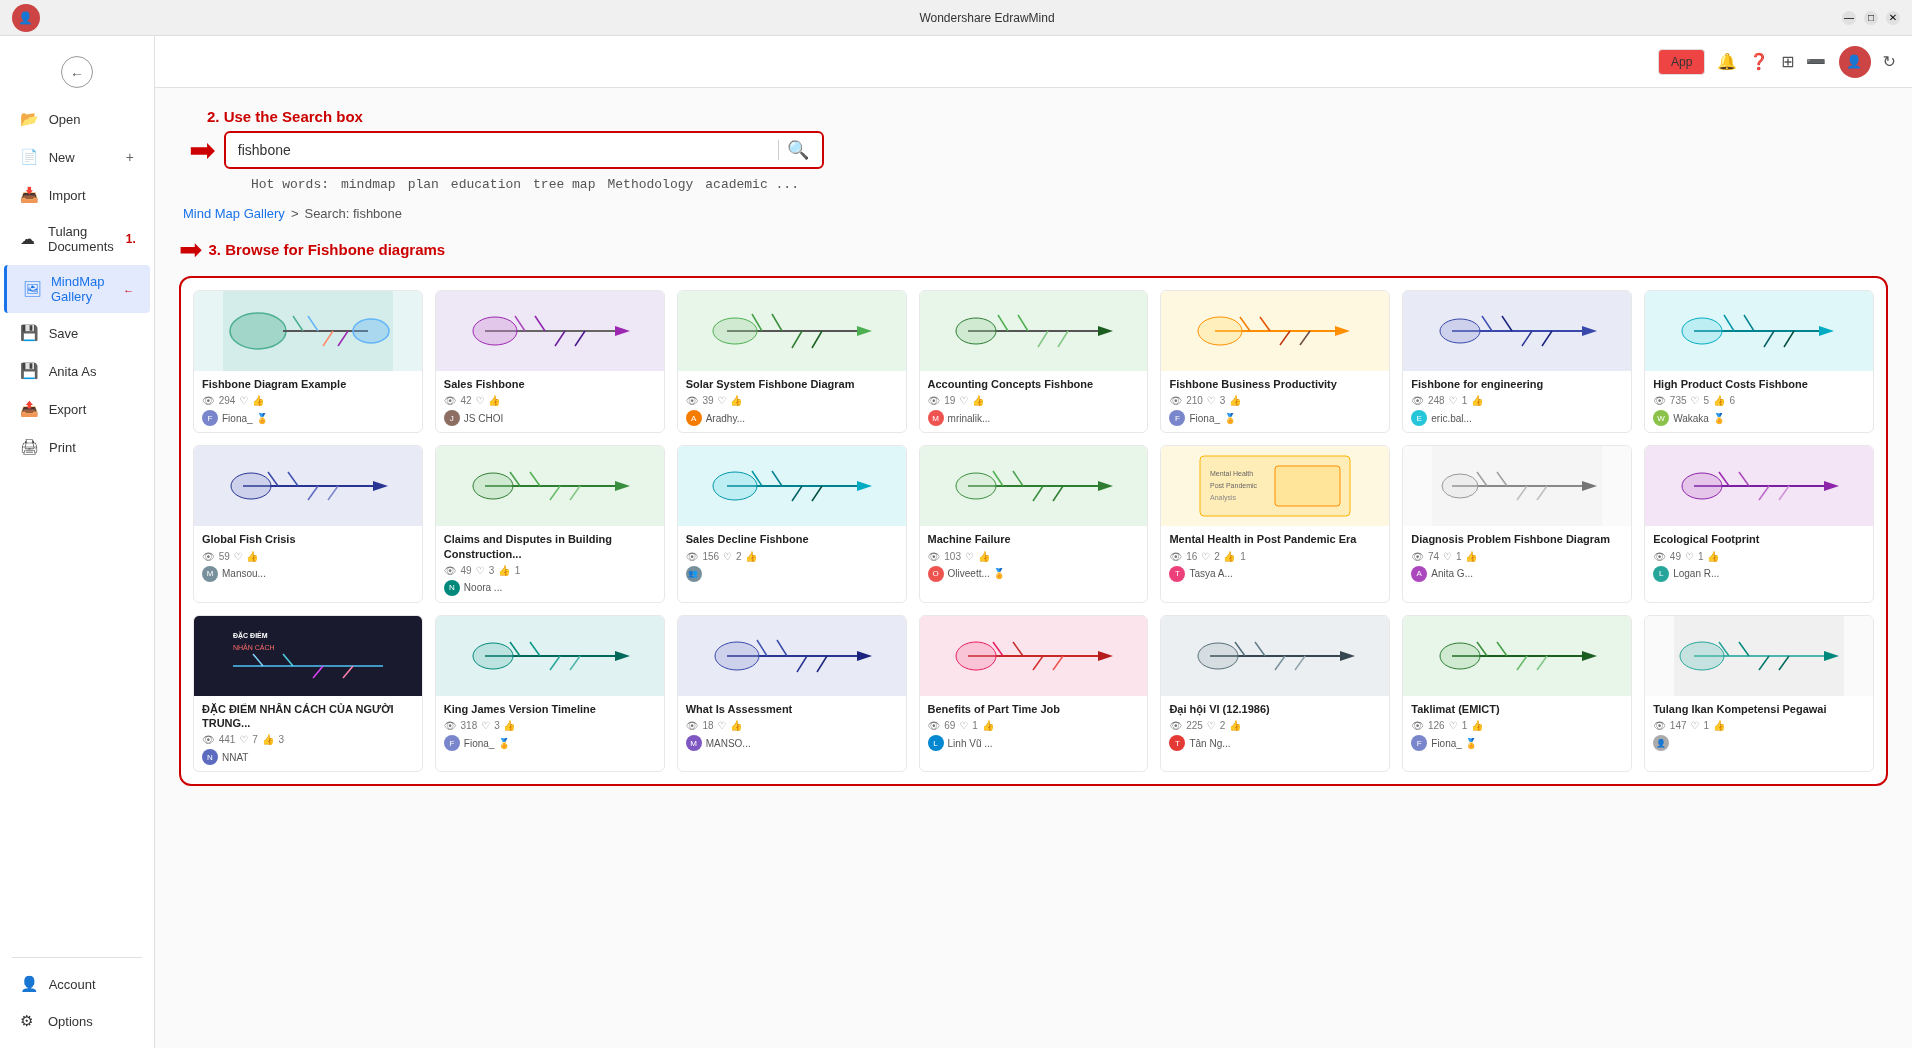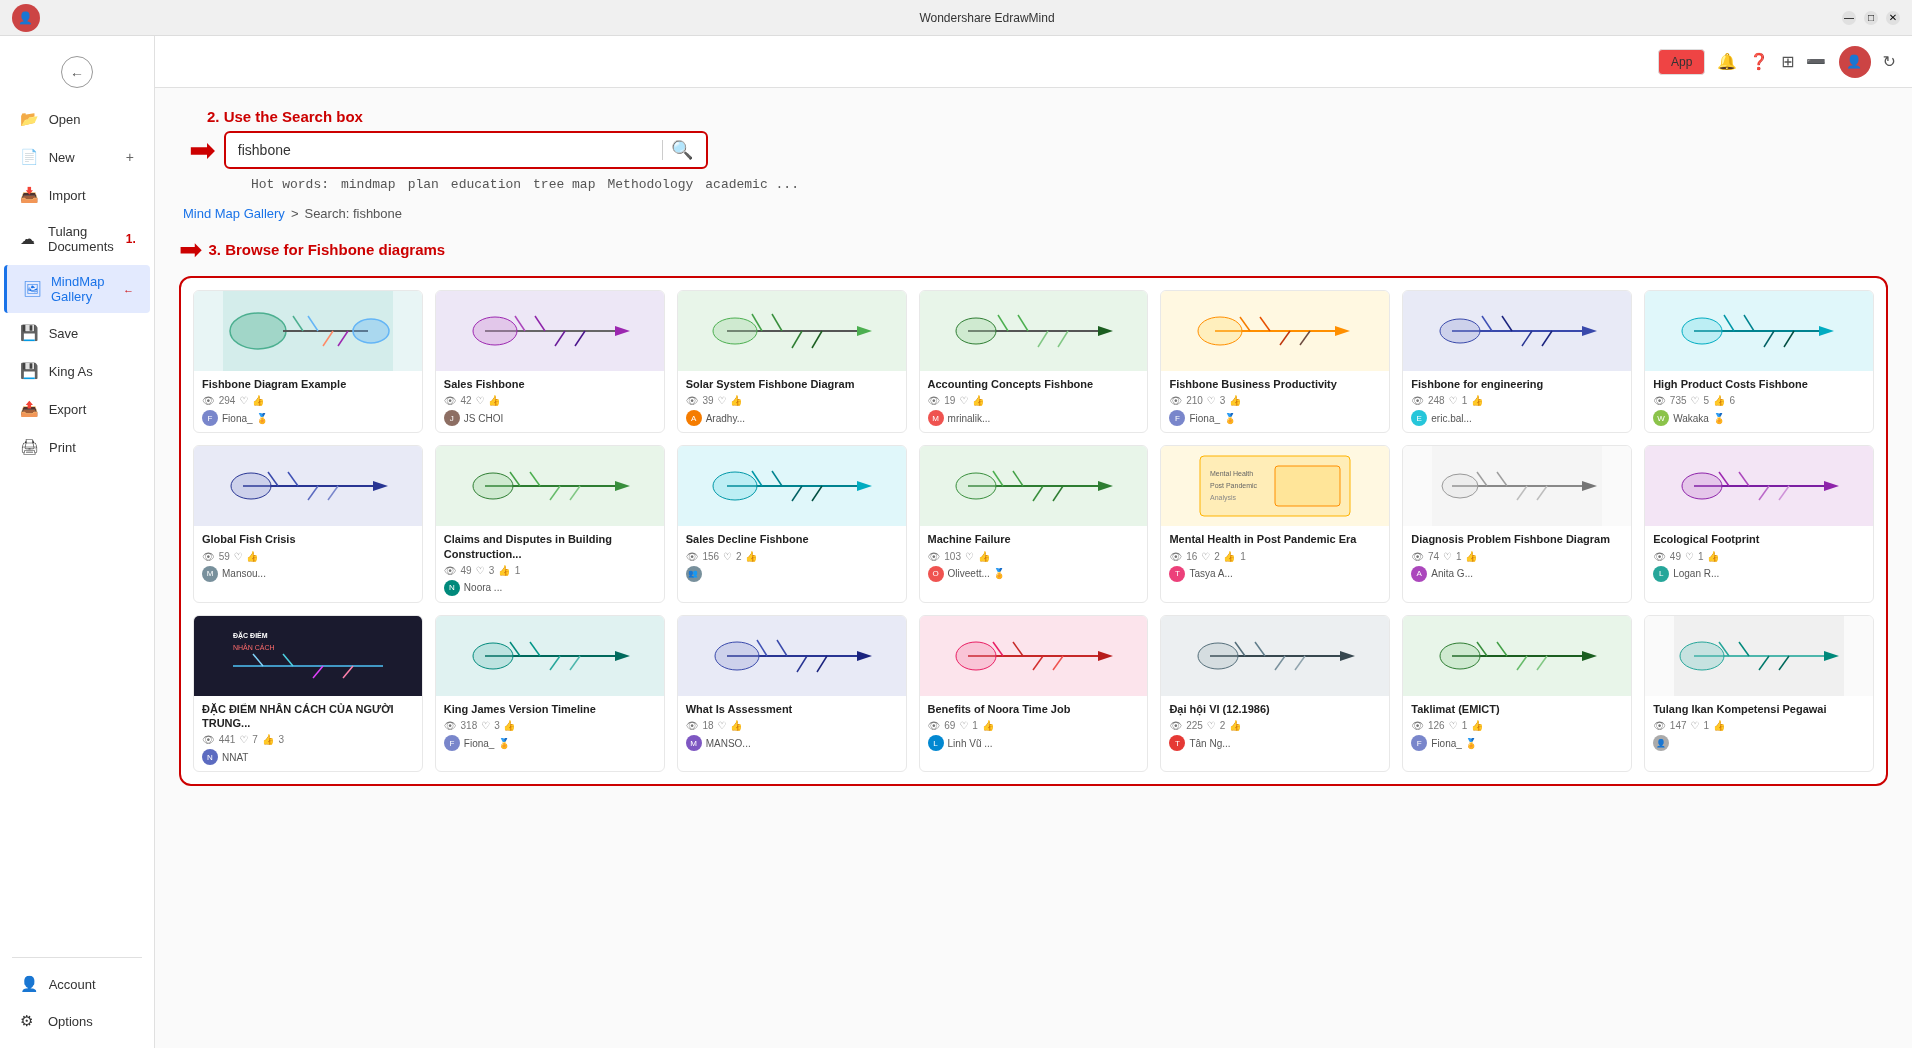--- a/index.html
+++ b/index.html
@@ -195,21 +195,21 @@
       <span class="icon">🖼</span>
       <span>MindMap Gallery</span>
       <span style="color:#cc0000;font-size:11px;margin-left:2px;">←</span>
     </div>
     <div class="sidebar-item">
       <span class="icon">💾</span>
       <span>Save</span>
     </div>
     <div class="sidebar-item">
       <span class="icon">💾</span>
-      <span>King As</span>
+      <span>Anita As</span>
     </div>
     <div class="sidebar-item">
       <span class="icon">📤</span>
       <span>Export</span>
     </div>
     <div class="sidebar-item">
       <span class="icon">🖨</span>
       <span>Print</span>
     </div>
 
@@ -242,21 +242,21 @@
     </div>
 
     <div class="content-area">
 
       <div style="display:flex;align-items:flex-end;margin-bottom:6px;margin-left:28px;">
         <span style="font-size:15px;font-weight:bold;color:#cc0000;">2. Use the Search box</span>
       </div>
 
       <div style="display:flex;align-items:center;margin-bottom:8px;">
         <span style="color:#cc0000;font-size:32px;margin-right:8px;margin-left:10px;">➡</span>
-        <div style="display:flex;align-items:center;border:2.5px solid #cc0000;border-radius:6px;background:white;padding:6px 12px;width:484px;">
+        <div style="display:flex;align-items:center;border:2.5px solid #cc0000;border-radius:6px;background:white;padding:6px 12px;width:600px;">
           <input type="text" style="border: none; outline: none; font-size: 14px; flex: 1 1 0%; color: rgb(51, 51, 51);" value="fishbone">
           <div style="width:1px;height:20px;background:#ccc;margin:0 8px;"></div>
           <button style="background:none;border:none;cursor:pointer;font-size:18px;color:#555;">🔍</button>
         </div>
       </div>
 
       <div style="display:flex;align-items:center;gap:12px;margin-bottom:14px;font-size:13px;color:#555;margin-left:72px;font-family:Liberation Mono, monospace;">
         <span>Hot words:</span>
         <span style="cursor:pointer;">mindmap</span>
         <span style="cursor:pointer;">plan</span>
@@ -779,21 +779,21 @@
                 <line x1="20" y1="40" x2="150" y2="40" stroke="#c62828" stroke-width="2"></line>
                 <ellipse cx="28" cy="40" rx="20" ry="14" fill="#f48fb160" stroke="#e91e63" stroke-width="1"></ellipse>
                 <polygon points="150,35 165,40 150,45" fill="#b71c1c"></polygon>
                 <line x1="55" y1="40" x2="45" y2="26" stroke="#e91e63" stroke-width="1.5"></line>
                 <line x1="75" y1="40" x2="65" y2="26" stroke="#c62828" stroke-width="1.5"></line>
                 <line x1="95" y1="40" x2="85" y2="54" stroke="#d32f2f" stroke-width="1.5"></line>
                 <line x1="115" y1="40" x2="105" y2="54" stroke="#ef5350" stroke-width="1.5"></line>
               </svg>
             </div>
             <div class="card-info">
-              <div class="card-title">Benefits of Noora Time Job</div>
+              <div class="card-title">Benefits of Part Time Job</div>
               <div class="card-stats">
                 <span>👁</span>
                 <span>69</span>
                 <span>♡</span>
                 <span>1</span>
                 <span>👍</span>
               </div>
               <div class="card-author">
                 <div class="author-avatar" style="background:#0288d1;">L</div>
                 <span>Linh Vũ ...</span>

